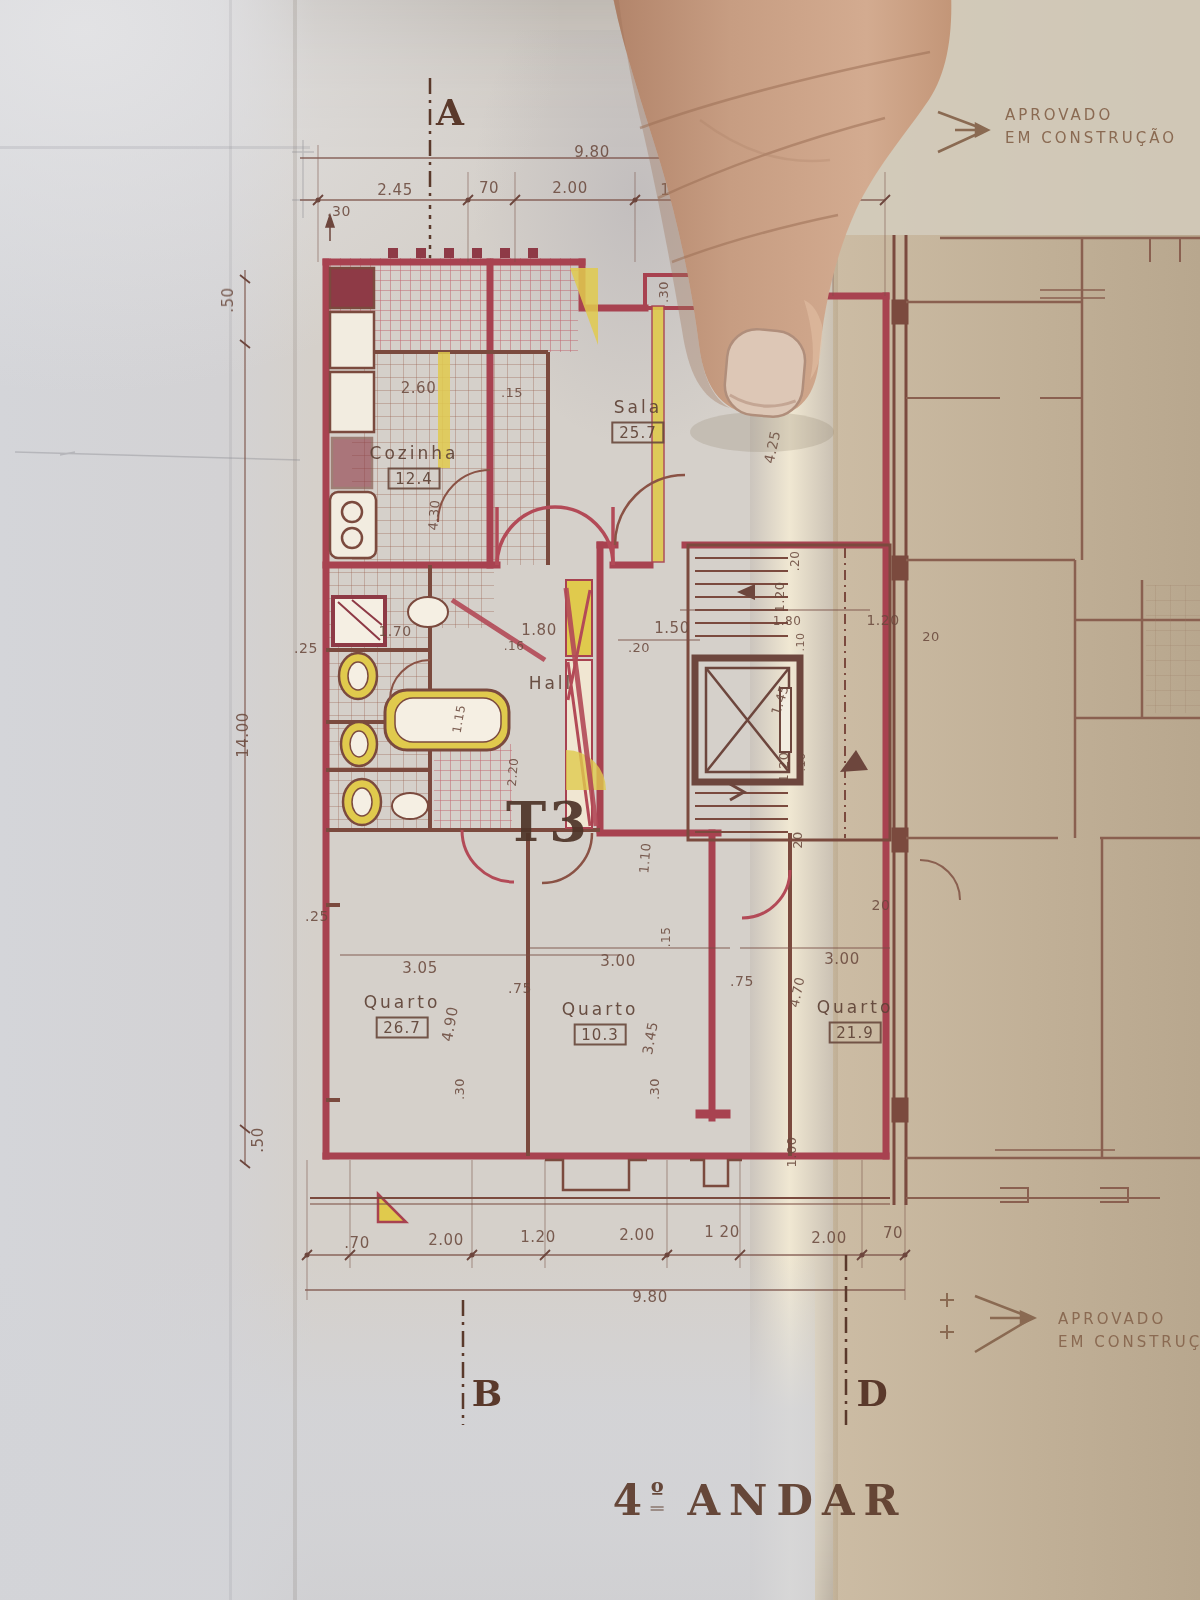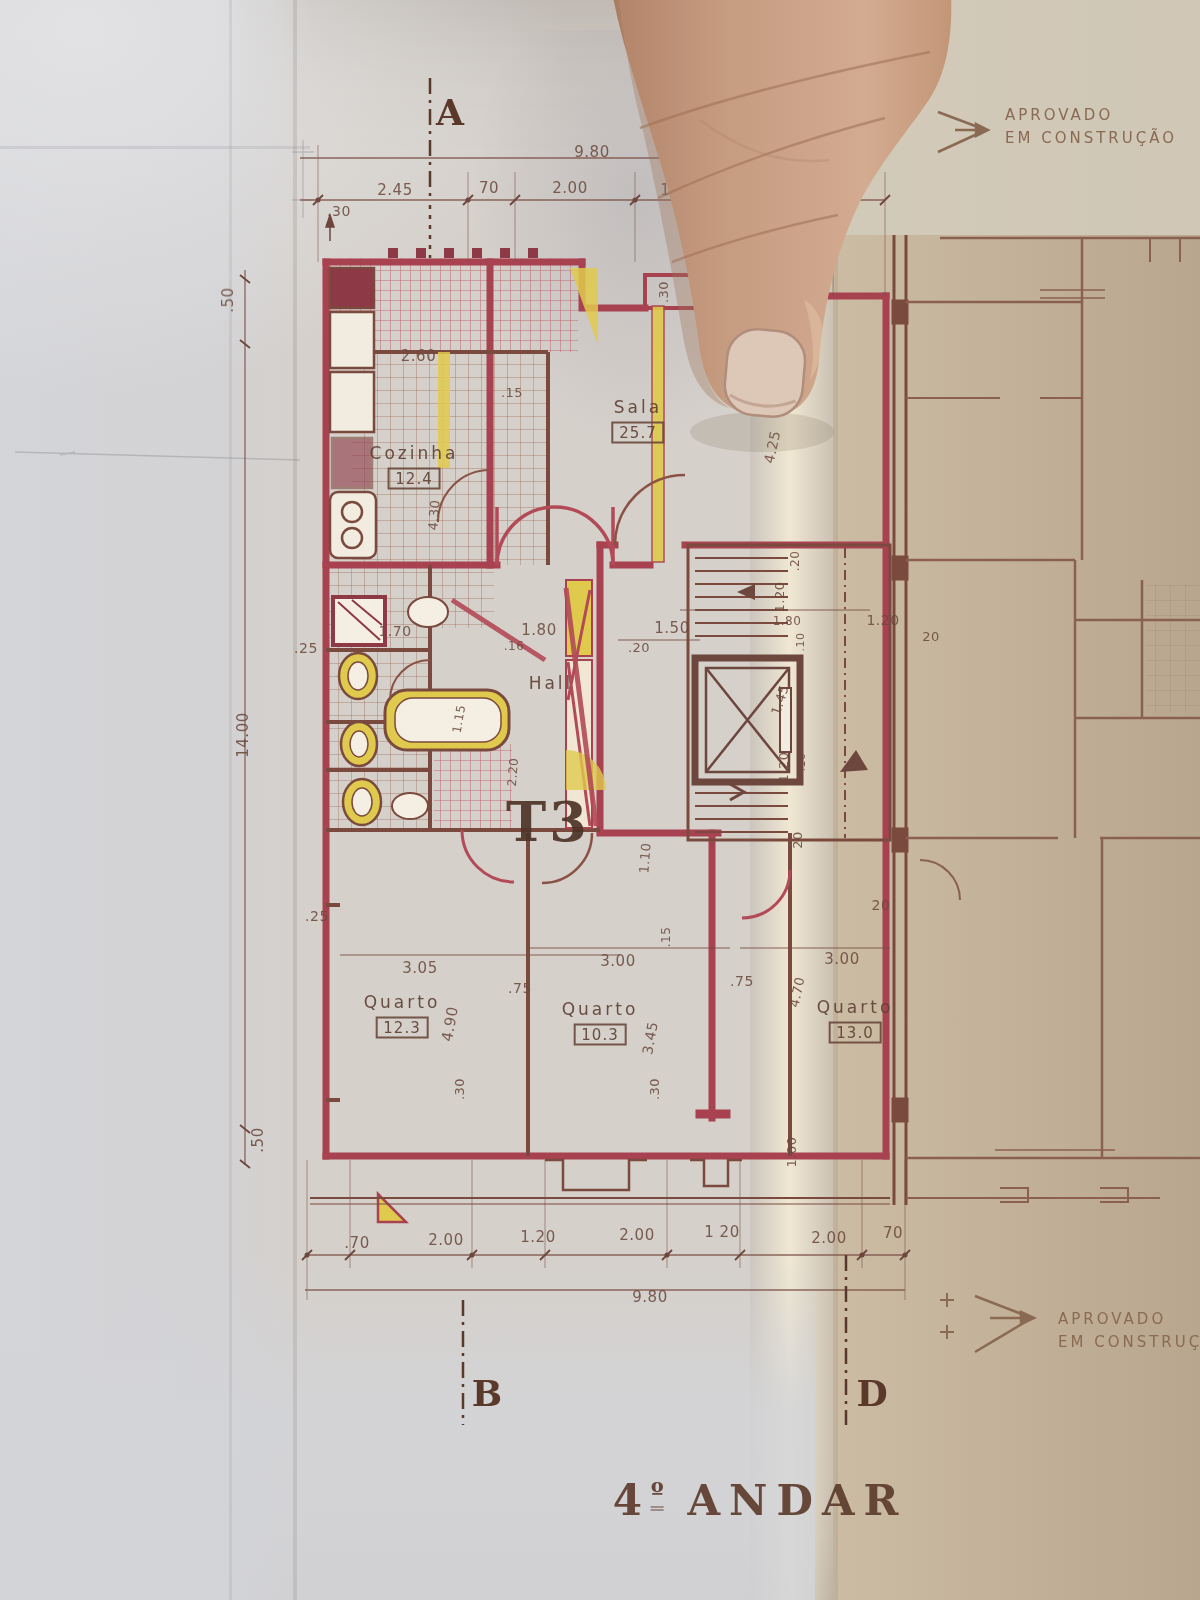--- a/index.html
+++ b/index.html
@@ -267,21 +267,21 @@
       <span class="dim" style="left: 395px; top: 190px;">2.45</span>
       <span class="dim" style="left: 489px; top: 188px;">70</span>
       <span class="dim" style="left: 570px; top: 188px;">2.00</span>
       <span class="dim" style="left: 678px; top: 190px;">1.50</span>
       <span class="dim" style="left: 849px; top: 189px;">85</span>
       <span class="dim" style="left: 228px; top: 300px; transform: translate(-50%, -50%) rotate(-90deg);">.50</span>
       <span class="dim" style="left: 243px; top: 735px; transform: translate(-50%, -50%) rotate(-90deg);">14.00</span>
       <span class="dim" style="left: 306px; top: 648px; font-size: 14px;">.25</span>
       <span class="dim" style="left: 317px; top: 916px; font-size: 14px;">.25</span>
       <span class="dim" style="left: 258px; top: 1140px; transform: translate(-50%, -50%) rotate(-90deg);">.50</span>
-      <span class="dim" style="left: 397px; top: 356px; padding-left: 43px;">2.60</span>
+      <span class="dim" style="left: 397px; top: 388px; padding-left: 43px;">2.60</span>
       <span class="dim" style="left: 512px; top: 392px; font-size: 13px;">.15</span>
       <span class="dim" style="left: 716px; top: 370px; font-size: 14px;">6.6</span>
       <span class="dim" style="left: 663px; top: 292px; transform: translate(-50%, -50%) rotate(-90deg); font-size: 13px;">.30</span>
       <span class="dim" style="left: 772px; top: 447px; transform: translate(-50%, -50%) rotate(-78deg); font-size: 14px;">4.25</span>
       <span class="dim" style="left: 434px; top: 515px; transform: translate(-50%, -50%) rotate(-85deg); font-size: 13px;">4.30</span>
       <span class="dim" style="left: 395px; top: 631px; font-size: 14px;">1.70</span>
       <span class="dim" style="left: 539px; top: 630px;">1.80</span>
       <span class="dim" style="left: 514px; top: 646px; font-size: 12px;">.16</span>
       <span class="dim" style="left: 672px; top: 628px;">1.50</span>
       <span class="dim" style="left: 639px; top: 647px; font-size: 13px;">.20</span>
@@ -327,29 +327,29 @@
   </div>
   <div class="room" style="left:638px;top:420px;">
     <span class="nm">Sala</span>
     <span class="ar">25.7</span>
   </div>
   <div class="room" style="left:551px;top:683px;">
     <span class="nm">Hall</span>
   </div>
   <div class="room" style="left:402px;top:1015px;">
     <span class="nm">Quarto</span>
-    <span class="ar">12.3</span>
+    <span class="ar">26.7</span>
   </div>
   <div class="room" style="left:600px;top:1022px;">
     <span class="nm">Quarto</span>
     <span class="ar">10.3</span>
   </div>
   <div class="room" style="left:855px;top:1020px;">
     <span class="nm">Quarto</span>
-    <span class="ar">13.0</span>
+    <span class="ar">21.9</span>
   </div>
 
   <div class="stencil" id="t3-stamp" style="left:548px;top:822px;">T3</div>
 
   <div class="stencil marker" style="left:450px;top:112px;">A</div>
   <div class="stencil marker" style="left:487px;top:1393px;">B</div>
   <div class="stencil marker" style="left:872px;top:1393px;">D</div>
 
   <div class="stencil" id="floor-title" style="left:760px;top:1500px;">
     <span>4</span><span class="ord">º</span>

